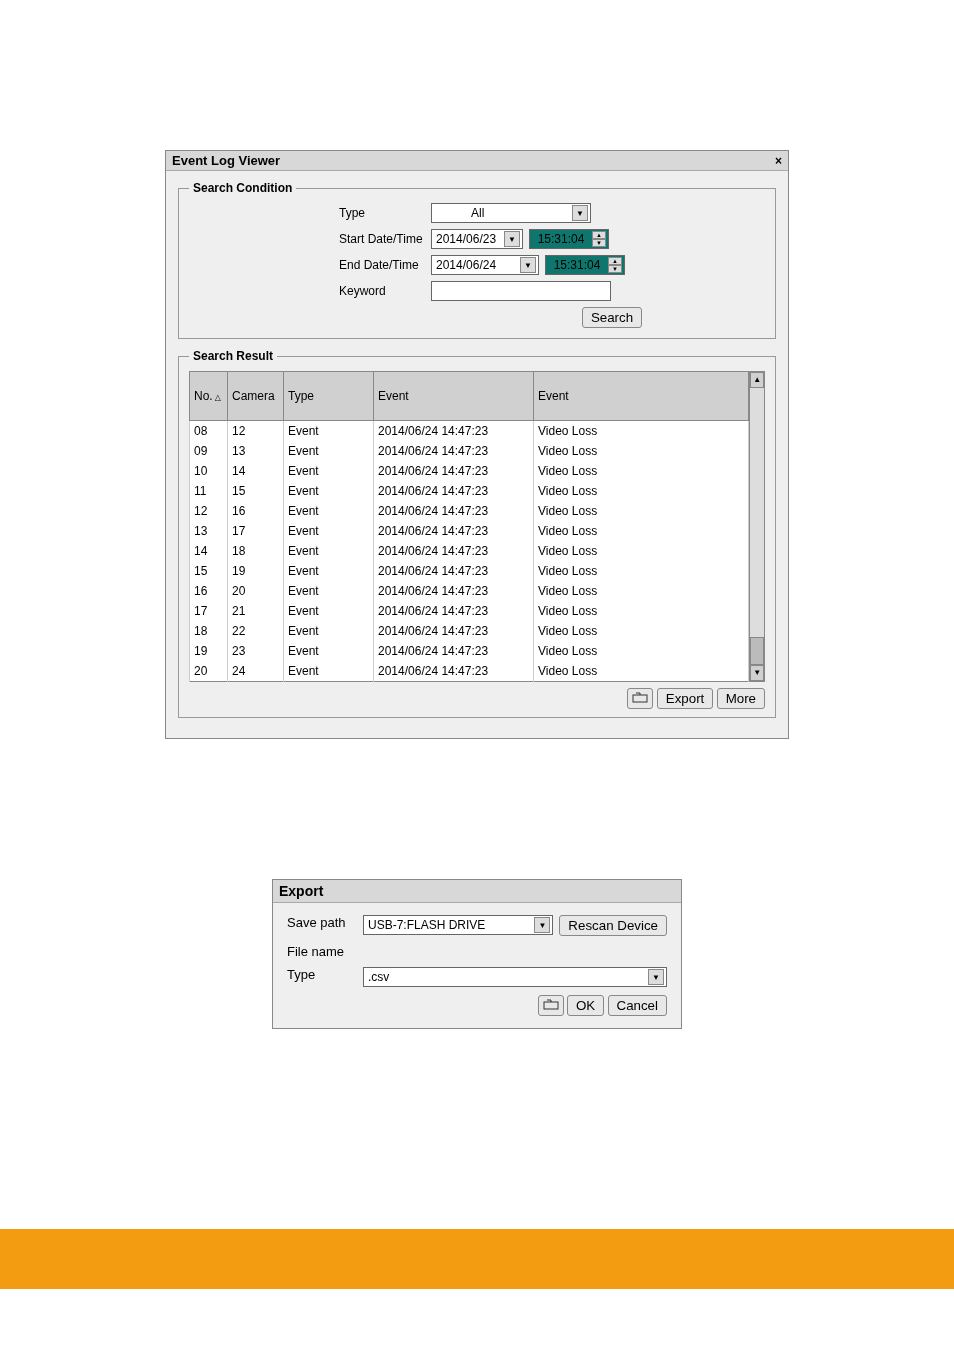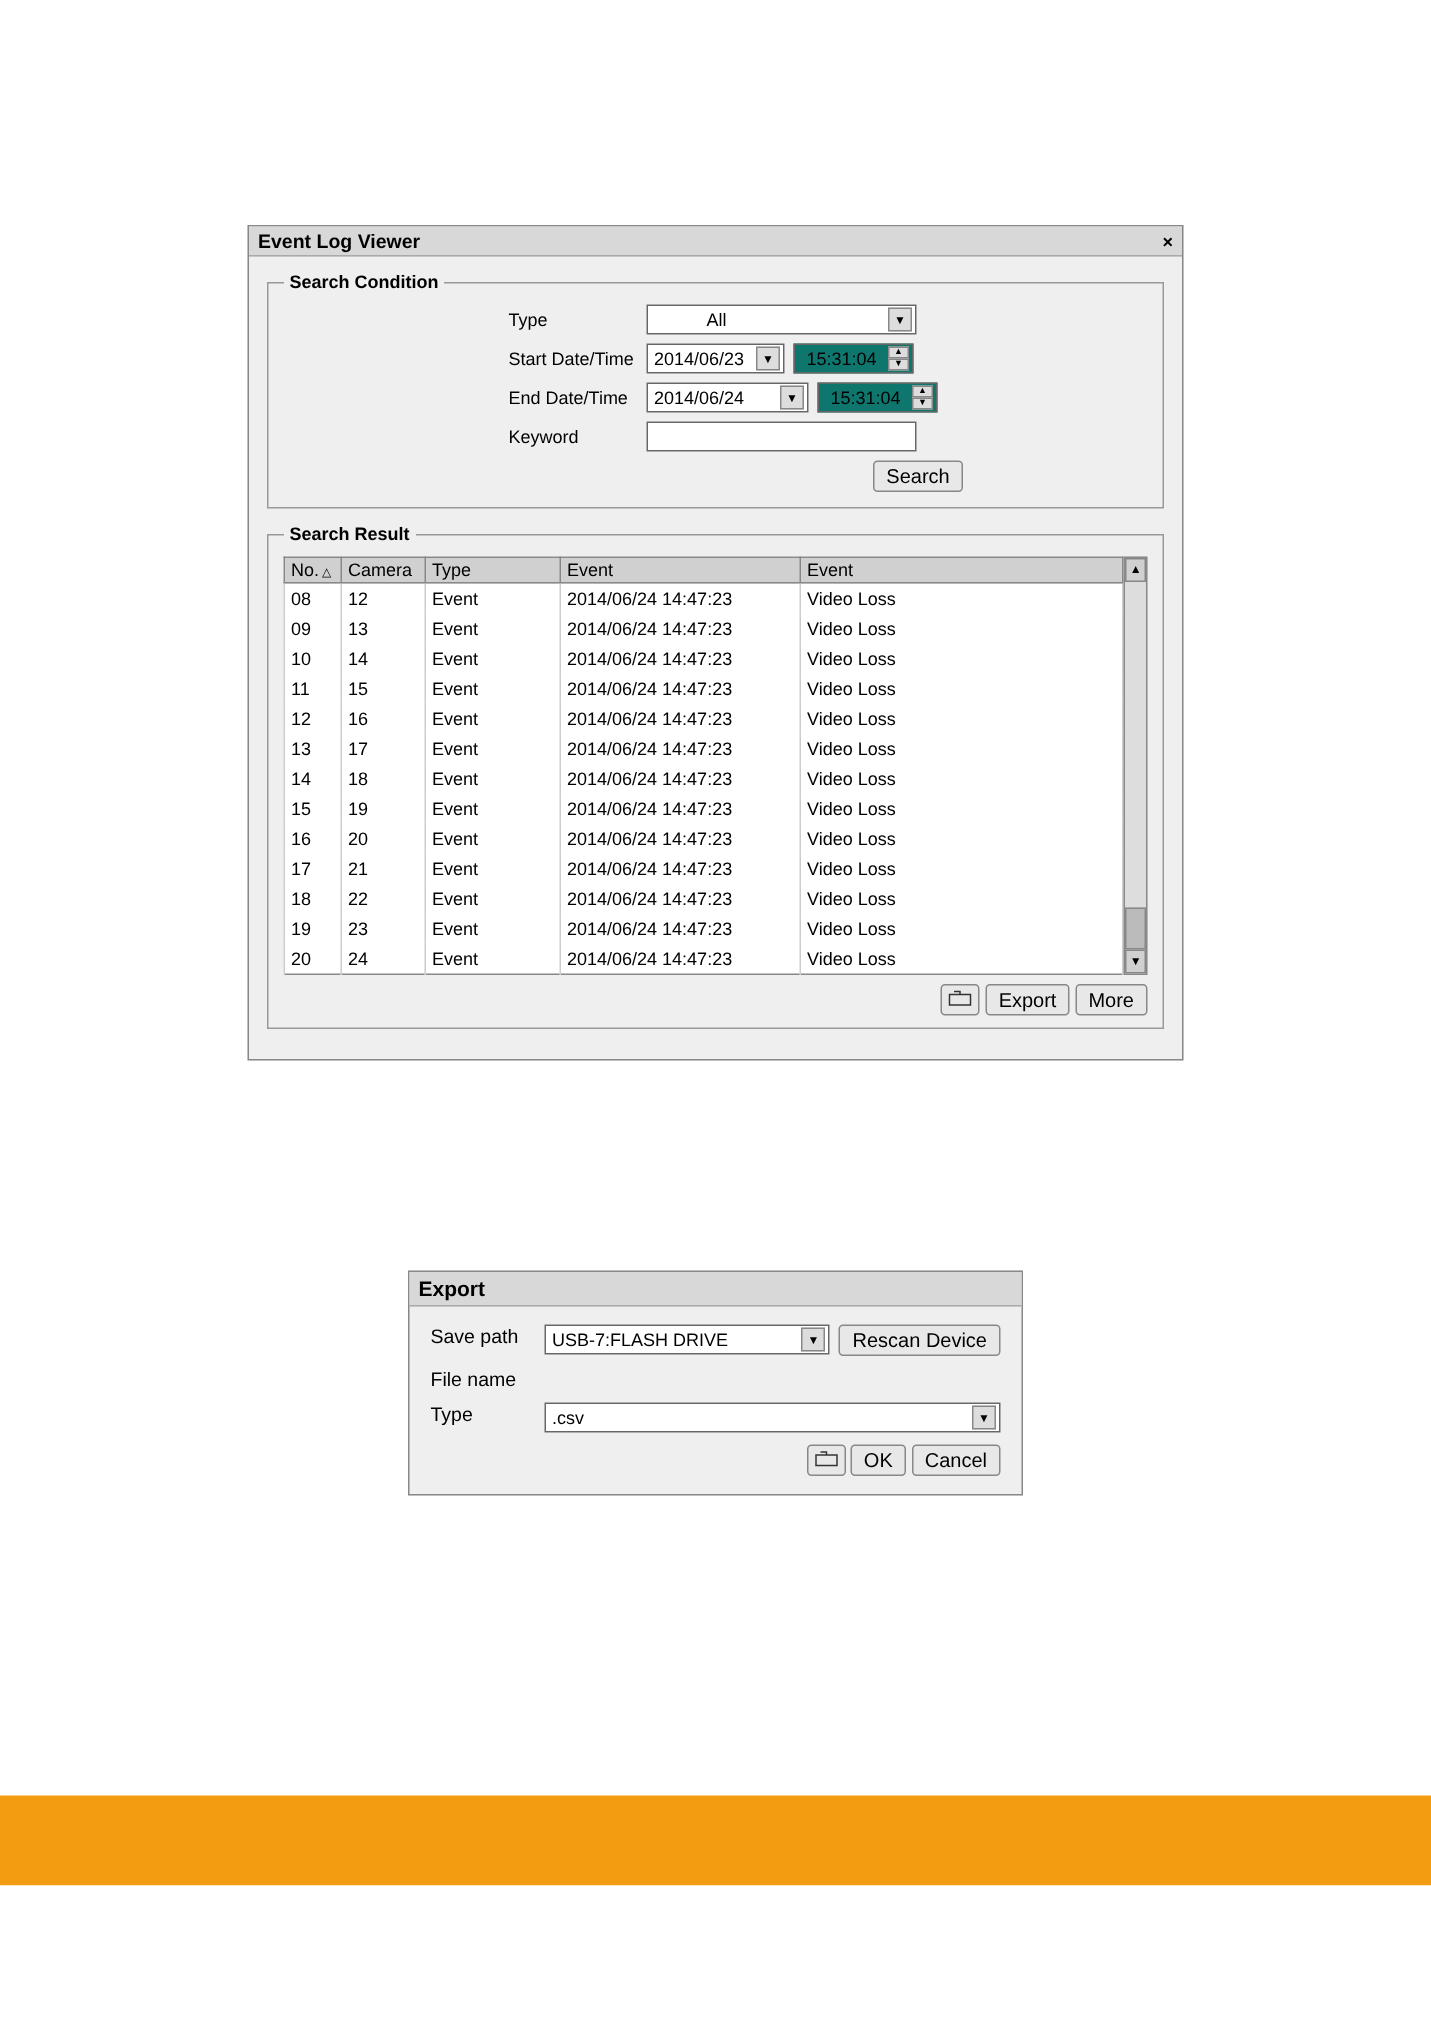--- a/index.html
+++ b/index.html
@@ -20,21 +20,21 @@
     .dd-arrow { width: 16px; height: 16px; background: #ddd; border: 1px solid #888; display: inline-flex; align-items: center; justify-content: center; font-size: 8px; margin-left: 4px; }
     .spinner { border: 1px solid #666; background: #0f766e; height: 20px; display: inline-flex; align-items: center; padding: 0 2px 0 4px; }
     .spin-btns { display: flex; flex-direction: column; margin-left: 4px; }
     .spin-btn { width: 14px; height: 8px; background: #ddd; border: 1px solid #888; font-size: 6px; line-height: 6px; text-align: center; }
     .text-input { border: 1px solid #666; background: #fff; height: 20px; padding: 0 4px; }
     .btn { border: 1px solid #888; background: #e8e8e8; padding: 2px 8px; cursor: pointer; border-radius: 3px; }
     .search-btn-row { text-align: center; margin: 6px 0 2px 270px; }
     
     .result-wrap { display: flex; }
     .table { border: 1px solid #888; border-collapse: collapse; width: 100%; background: #fff; }
-    .table th { background: #d0d0d0; border: 1px solid #888; padding: 1px 4px; font-weight: normal; font-size: 12px; text-align: left; }
+    .table th { background: #d0d0d0; border: 1px solid #888; padding: 17px 4px; font-weight: normal; font-size: 12px; text-align: left; }
     .table td { border-left: 1px solid #ccc; border-right: 1px solid #ccc; padding: 3px 4px; font-size: 12px; }
     .sort-tri { font-size: 8px; margin-left: 2px; }
     .col-no { width: 38px; }
     .col-cam { width: 56px; }
     .col-type { width: 90px; }
     .col-time { width: 160px; }
     
     .vscroll { width: 16px; background: #ddd; border: 1px solid #888; display: flex; flex-direction: column; justify-content: space-between; }
     .scroll-btn { height: 16px; background: #d0d0d0; border: 1px solid #888; font-size: 8px; text-align: center; line-height: 14px; }
     .scroll-thumb { background: #bbb; border: 1px solid #888; width: 100%; }
@@ -59,21 +59,21 @@
     <span>Event Log Viewer</span>
     <span class="close-x">×</span>
   </div>
   <div class="window-body">
 
     <fieldset>
       <legend>Search Condition</legend>
 
       <div class="cond-row">
         <span class="cond-label">Type</span>
-        <span class="dropdown" style="width:180px;padding-left:39px;">
+        <span class="dropdown" style="width:160px;padding-left:39px;">
           <span class="dropdown-text">All</span>
           <span class="dd-arrow">▼</span>
         </span>
       </div>
 
       <div class="cond-row">
         <span class="cond-label">Start Date/Time</span>
         <span class="dropdown" style="width:92px;">
           <span class="dropdown-text">2014/06/23</span>
           <span class="dd-arrow">▼</span>

